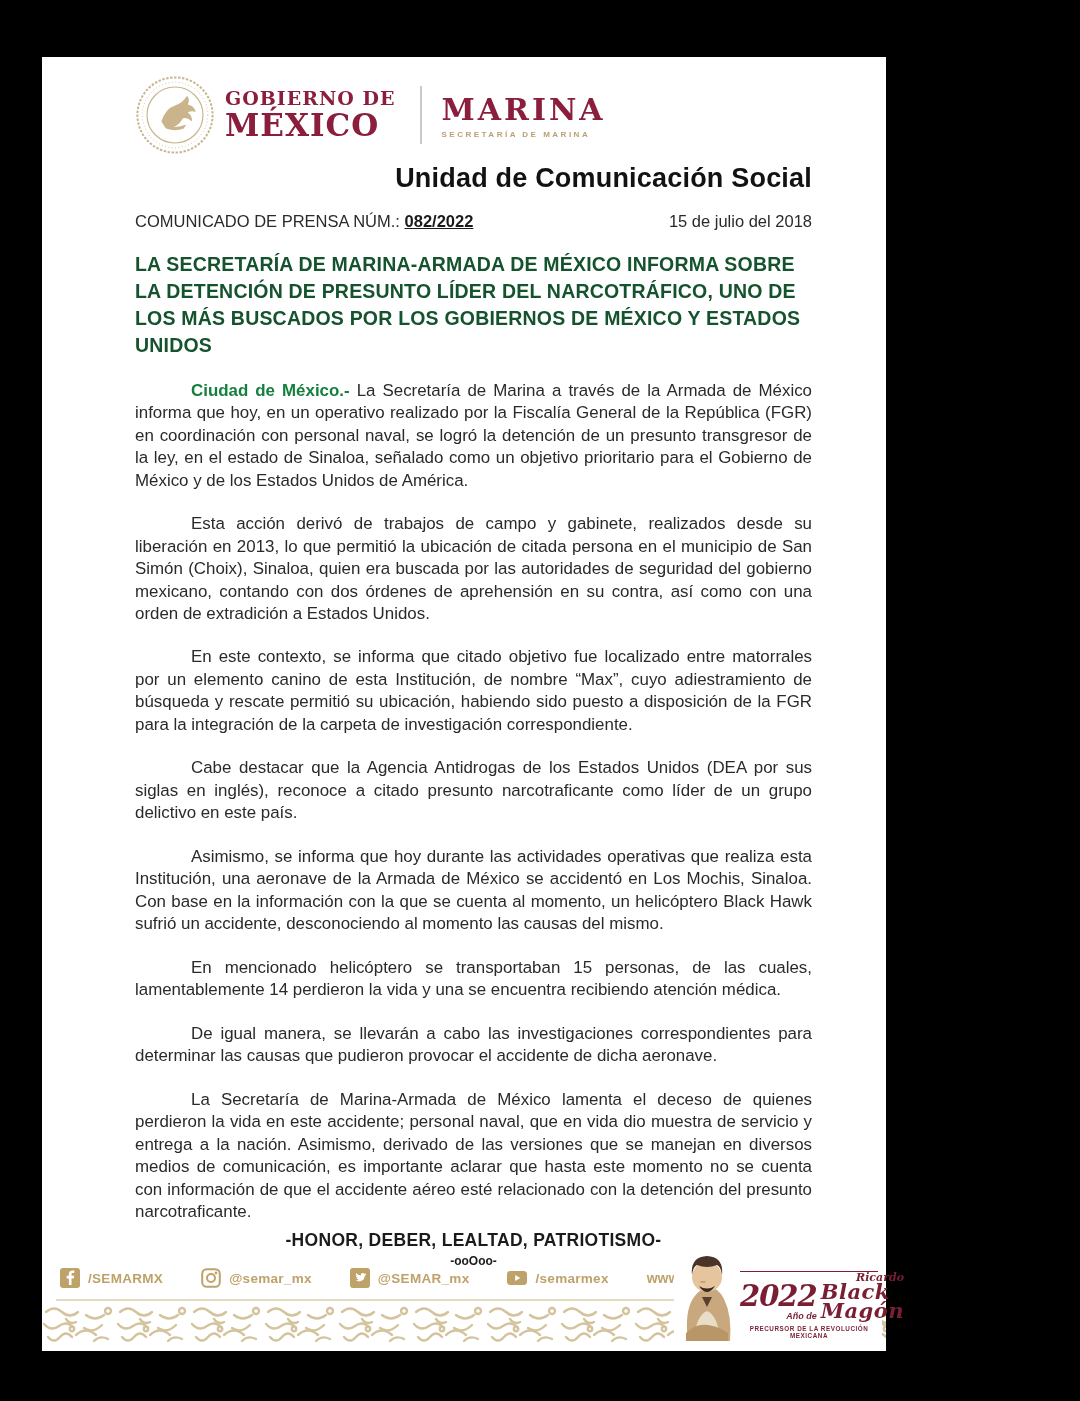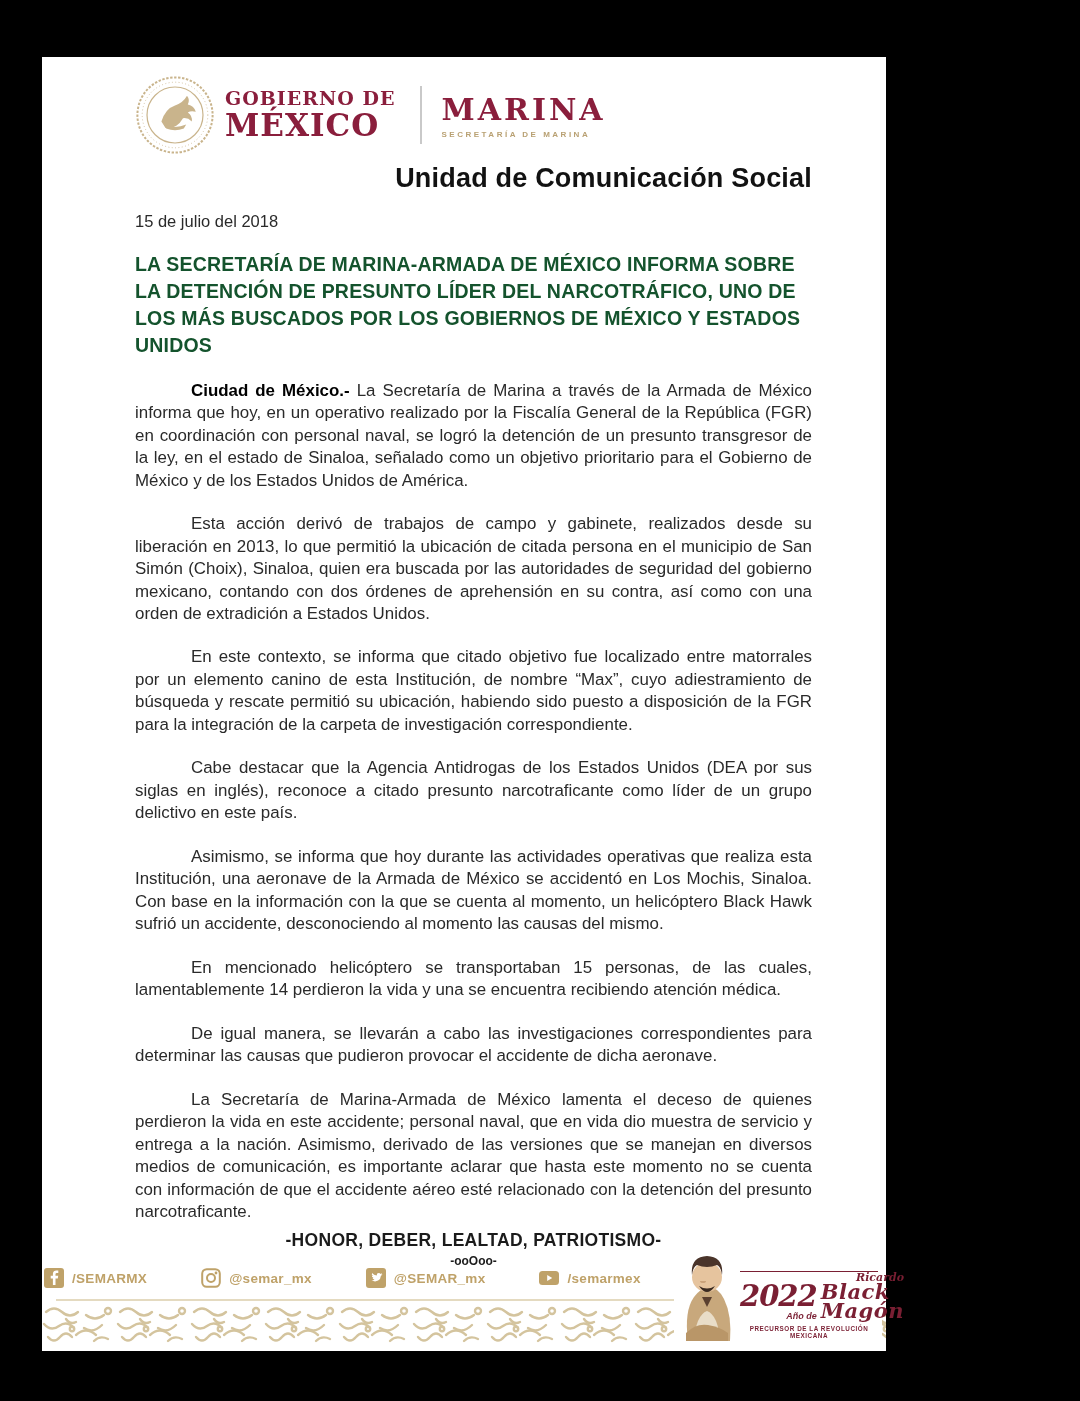--- a/index.html
+++ b/index.html
@@ -51,34 +51,34 @@
   .doc-title {
     margin-top:20px; text-align:left; font-weight:800;
     font-size:19.5px; line-height:1.38; color:#14532d; letter-spacing:0.2px;
   }
 
   
   .para {
     margin-top:21px; text-align:justify; text-indent:56px;
     font-size:16.9px; line-height:1.33; color:#2a2a2a;
   }
-  .para strong { color:#000000; }
+  .para strong { color:#15803d; }
   .honor-line {
     text-align:center; font-weight:800; font-size:17.5px;
     color:#1b1b1b; margin-top:6px; letter-spacing:0.3px;
   }
   .separator-line {
     text-align:center; font-weight:800; font-size:12px;
     color:#1b1b1b; margin-top:3px;
   }
 
   
   .social-row {
-    position:absolute; left:2px; right:16px; bottom:58px;
-    display:flex; align-items:center; gap:54px; height:30px;
+    position:absolute; left:18px; right:16px; bottom:58px;
+    display:flex; align-items:center; gap:38px; height:30px;
   }
   .social-item { display:flex; align-items:center; gap:8px; text-decoration:none; }
   .social-icon svg { width:20px; height:20px; display:block; }
   .social-label { color:#bfa269; font-size:13.5px; font-weight:700; letter-spacing:0.3px; }
   .website {
     margin-left:auto; margin-right:210px;
     color:#bfa269; font-size:14px; font-weight:700; text-decoration:none;
   }
   .footer-line {
     position:absolute; left:14px; right:16px; bottom:50px;
@@ -140,20 +140,24 @@
       <div class="logo-divider"></div>
       <div class="marina-block">
         <div class="marina-name">MARINA</div>
         <div class="marina-sub">SECRETARÍA DE MARINA</div>
       </div>
     </div>
 
     <div class="unit-title">Unidad de Comunicación Social</div>
 
     <div class="bulletin-row">
+      <div>
+        <span>COMUNICADO DE PRENSA NÚM.:</span>
+        <span class="bulletin-number">082/2022</span>
+      </div>
       <div>15 de julio del 2018</div>
     </div>
 
     <div class="doc-title">LA SECRETARÍA DE MARINA-ARMADA DE MÉXICO INFORMA SOBRE LA DETENCIÓN DE PRESUNTO LÍDER DEL NARCOTRÁFICO, UNO DE LOS MÁS BUSCADOS POR LOS GOBIERNOS DE MÉXICO Y ESTADOS UNIDOS</div>
 
     <div id="paragraphs">
         <p class="para"><strong>Ciudad de México.- </strong>La Secretaría de Marina a través de la Armada de México informa que hoy, en un operativo realizado por la Fiscalía General de la República (FGR) en coordinación con personal naval, se logró la detención de un presunto transgresor de la ley, en el estado de Sinaloa, señalado como un objetivo prioritario para el Gobierno de México y de los Estados Unidos de América.</p>
         <p class="para">Esta acción derivó de trabajos de campo y gabinete, realizados desde su liberación en 2013, lo que permitió la ubicación de citada persona en el municipio de San Simón (Choix), Sinaloa, quien era buscada por las autoridades de seguridad del gobierno mexicano, contando con dos órdenes de aprehensión en su contra, así como con una orden de extradición a Estados Unidos.</p>
         <p class="para">En este contexto, se informa que citado objetivo fue localizado entre matorrales por un elemento canino de esta Institución, de nombre “Max”, cuyo adiestramiento de búsqueda y rescate permitió su ubicación, habiendo sido puesto a disposición de la FGR para la integración de la carpeta de investigación correspondiente.</p>
         <p class="para">Cabe destacar que la Agencia Antidrogas de los Estados Unidos (DEA por sus siglas en inglés), reconoce a citado presunto narcotraficante como líder de un grupo delictivo en este país.</p>

